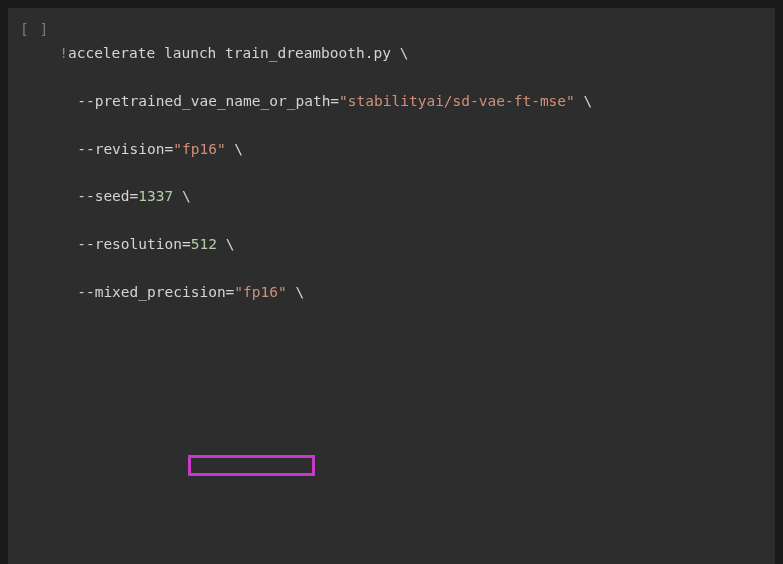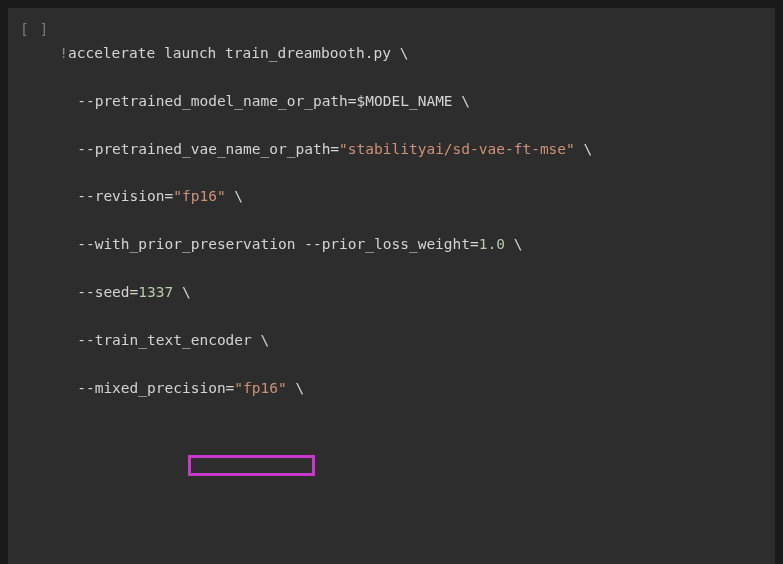--- a/index.html
+++ b/index.html
@@ -57,26 +57,24 @@
       padding-left: 18px;
     }
   </style>
 </head>
 <body>
 
 <div class="cell-container">
   <div class="cell-prompt">[ ]</div>
   <div class="code-area">
 <span class="line"><span class="c-bang">!</span><span class="c-plain">accelerate launch train_dreambooth.py \</span></span>
-<span class="line indent"><span class="c-plain">--pretrained_model_name_or_path=</span><span class="c-var">$MODEL_NAME</span><span class="c-plain"> \</span></span>
 <span class="line indent"><span class="c-plain">--pretrained_vae_name_or_path=</span><span class="c-string">"stabilityai/sd-vae-ft-mse"</span><span class="c-plain"> \</span></span>
 <span class="line indent"><span class="c-plain">--revision=</span><span class="c-string">"fp16"</span><span class="c-plain"> \</span></span>
-<span class="line indent"><span class="c-plain">--with_prior_preservation --prior_loss_weight=</span><span class="c-number">1.0</span><span class="c-plain"> \</span></span>
 <span class="line indent"><span class="c-plain">--seed=</span><span class="c-number">1337</span><span class="c-plain"> \</span></span>
-<span class="line indent"><span class="c-plain">--train_text_encoder \</span></span>
+<span class="line indent"><span class="c-plain">--resolution=</span><span class="c-number">512</span><span class="c-plain"> \</span></span>
 <span class="line indent"><span class="c-plain">--mixed_precision=</span><span class="c-string">"fp16"</span><span class="c-plain"> \</span></span>
 
 
 
 
 
 
 
 
 

